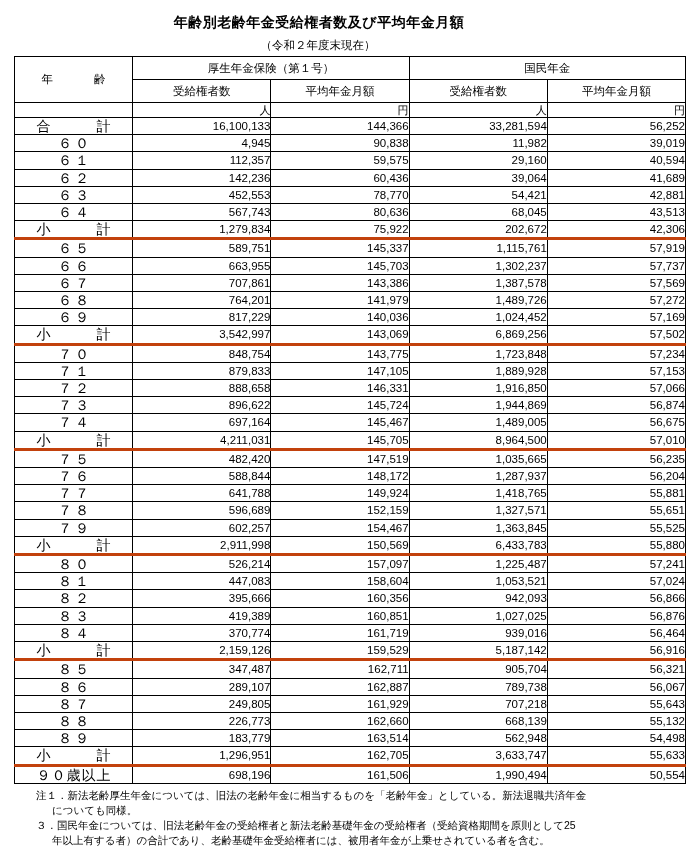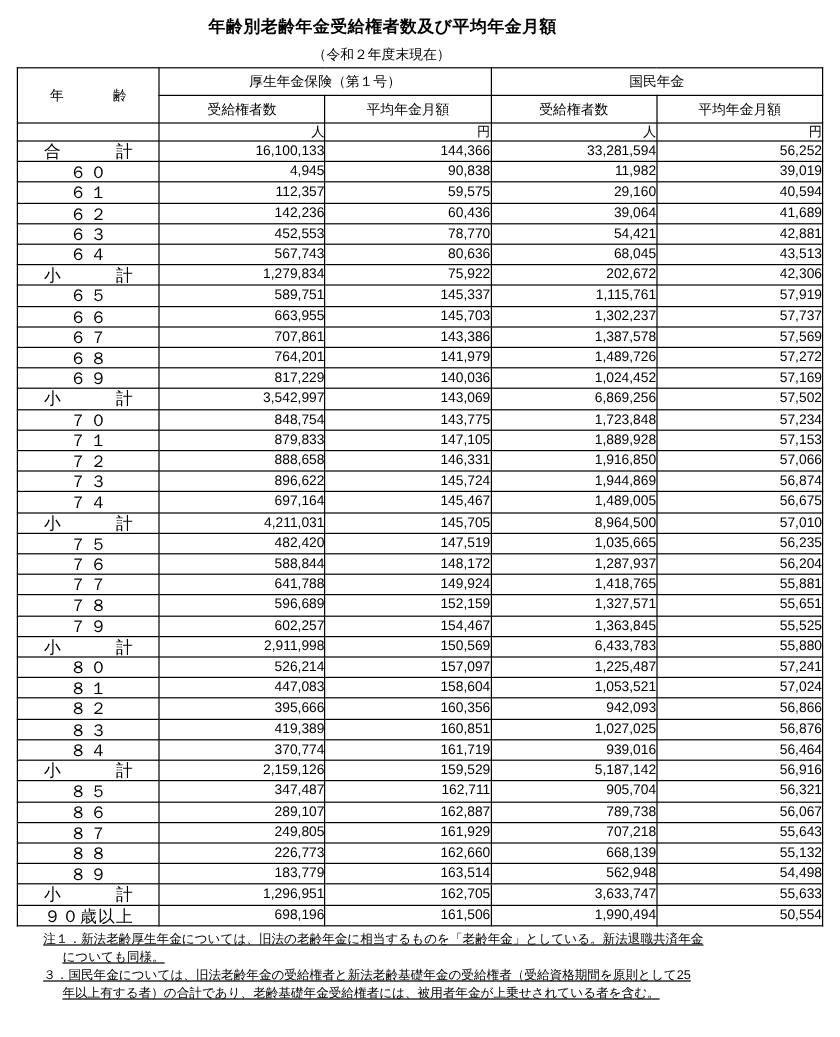--- a/index.html
+++ b/index.html
@@ -79,30 +79,29 @@
   .agecell.nosp {
     letter-spacing: 1px;
     text-indent: 1px;
   }
   .unitrow td {
     height: 14px;
     line-height: 14px;
     font-size: 11px;
   }
   tr.thick-top > td {
-    border-top: 1px solid #c2410c;
+    border-top: 3px solid #c2410c;
   }
   col.c-age { width: 118px; }
   col.c-n { width: 138px; }
   .notes {
     margin-top: 4px;
     font-size: 10.5px;
     line-height: 1.45;
     padding-left: 22px;
-    text-decoration: underline;
   }
   .notes div {
     text-indent: 0;
   }
   .note-line {
     display: block;
     white-space: nowrap;
   }
   .note-cont {
     padding-left: 16px;

